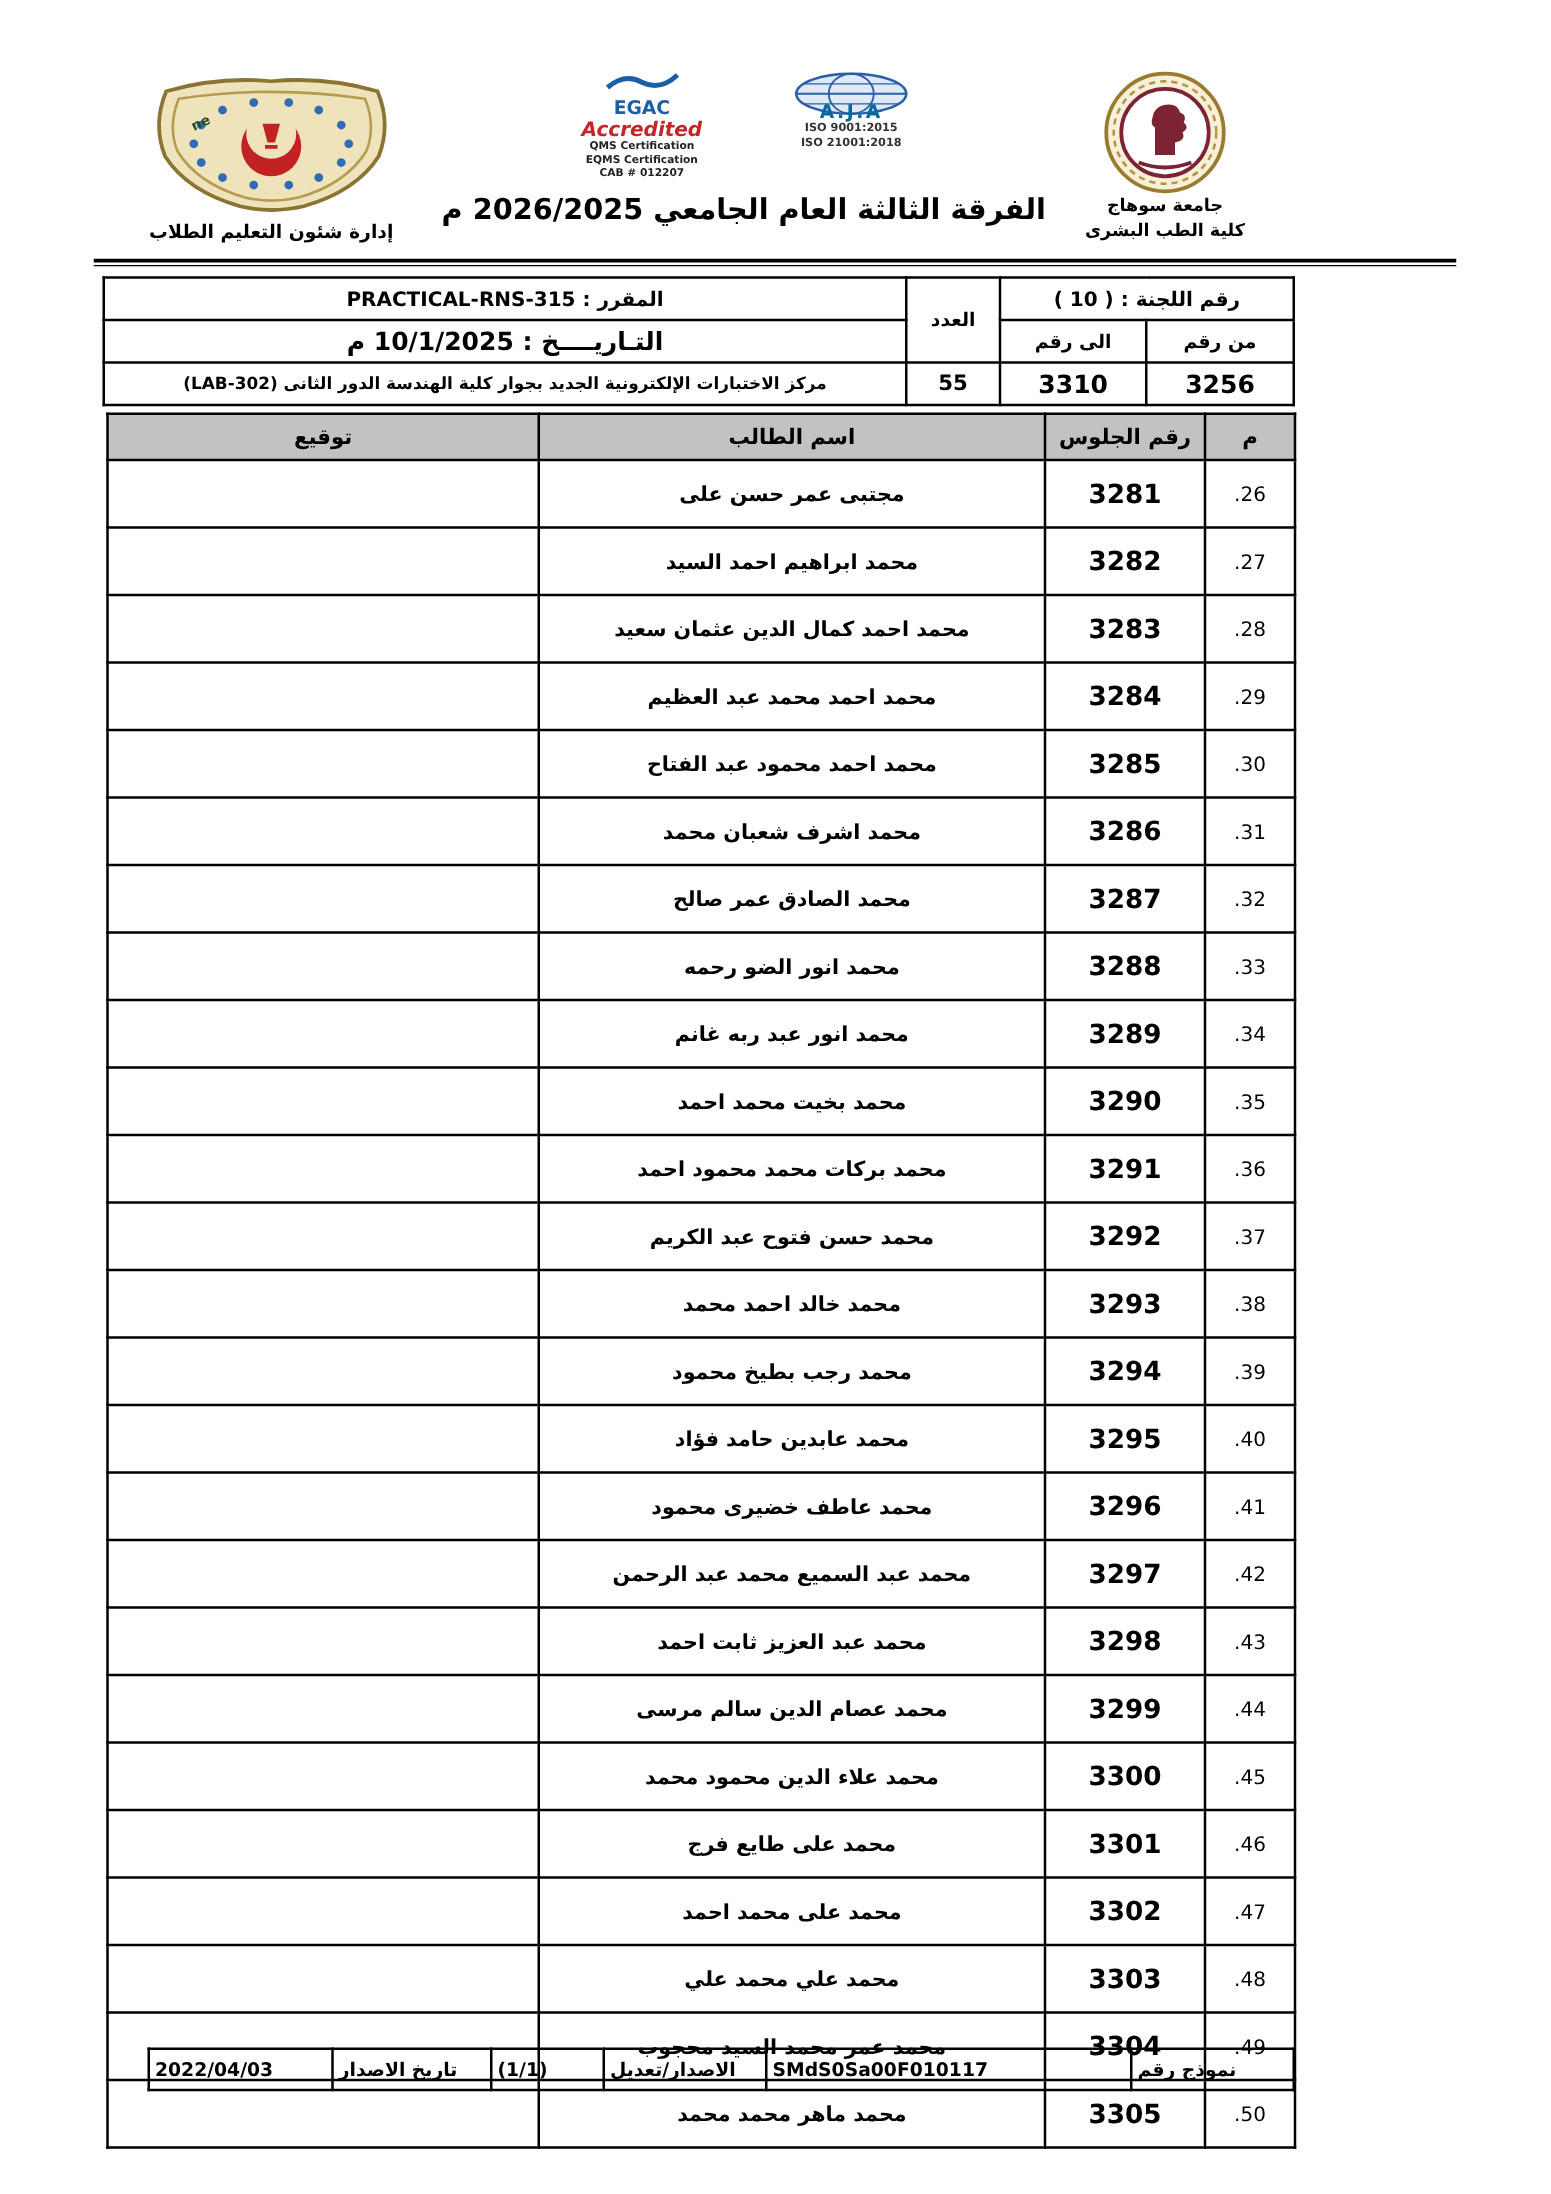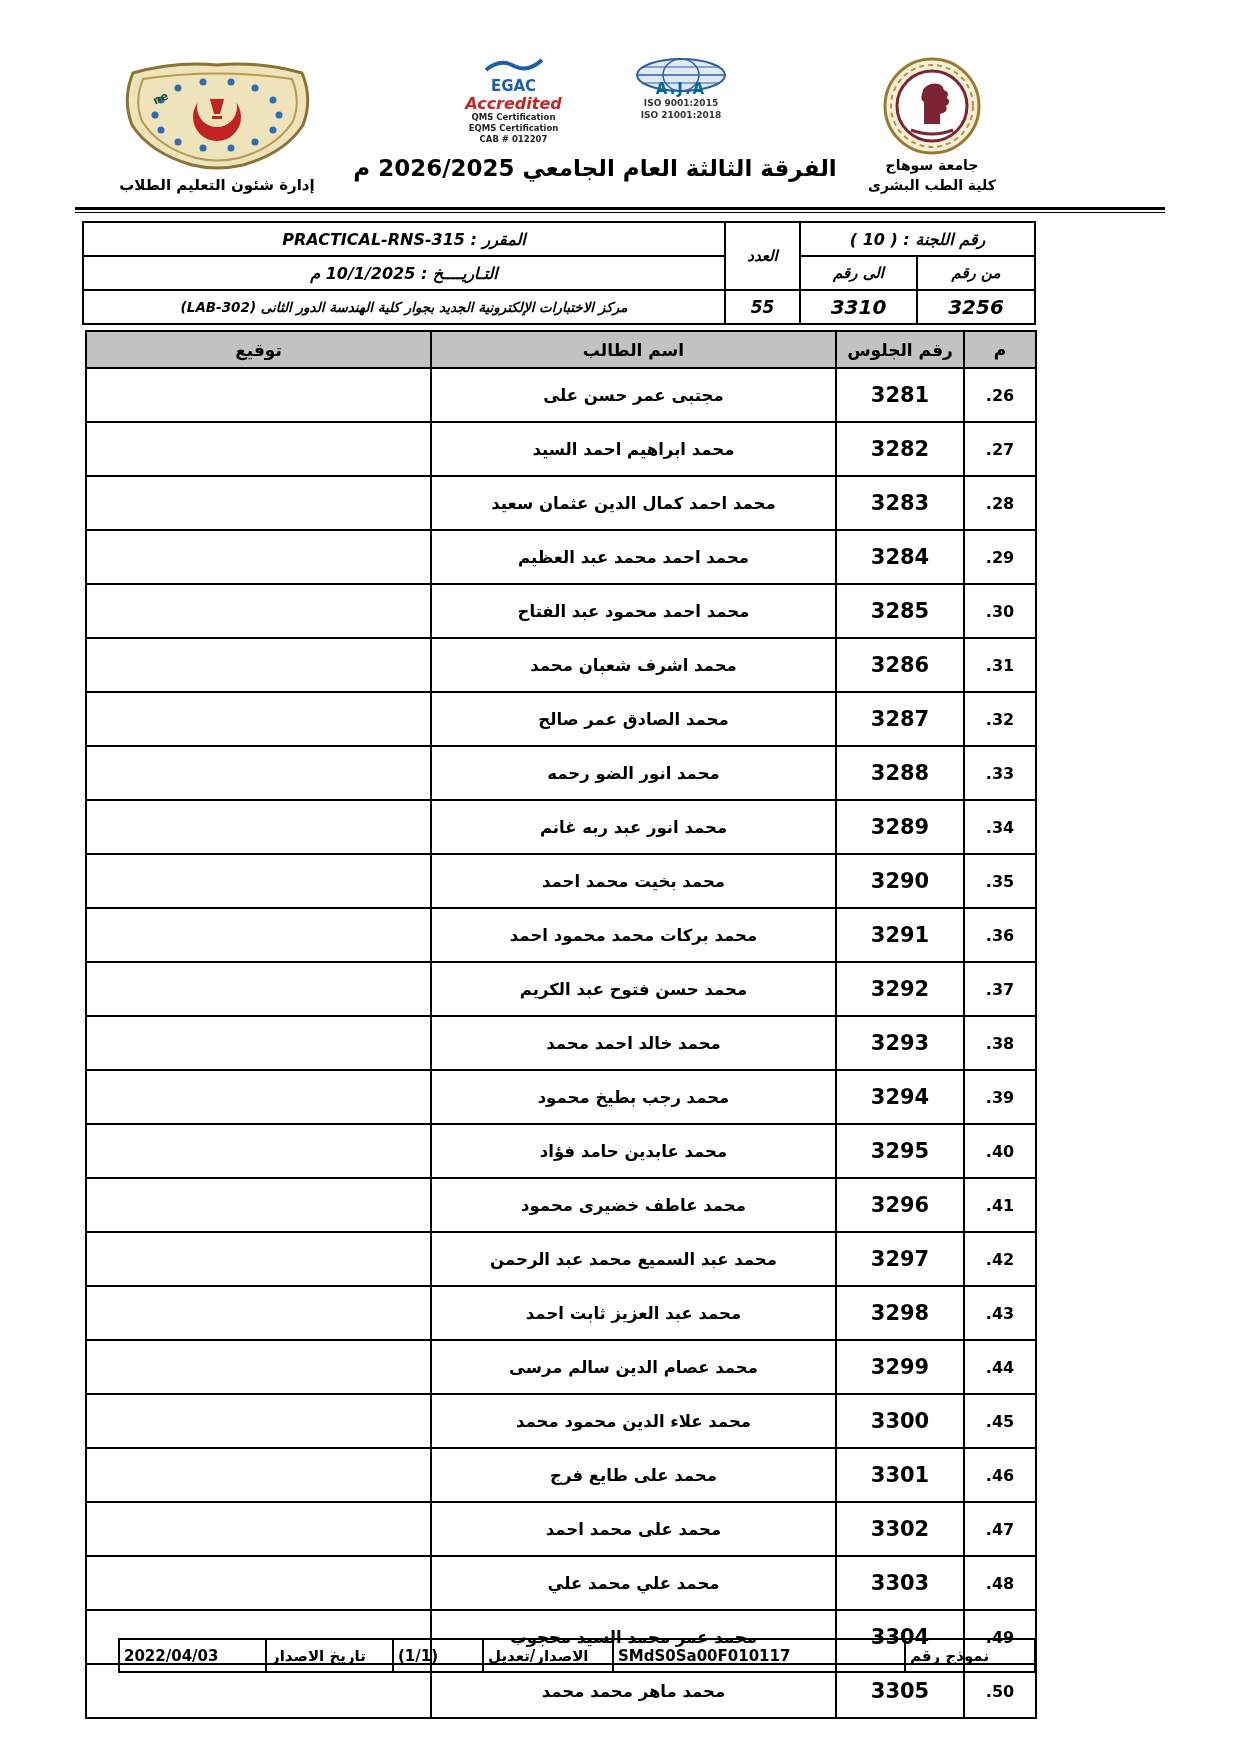--- a/index.html
+++ b/index.html
@@ -28,38 +28,38 @@
     font-size:23px;font-weight:bold;}
   .sohag-logo{position:absolute;left:876px;top:56px;width:112px;height:100px;}
   .right-org{position:absolute;left:852px;top:155px;width:160px;text-align:center;
     font-weight:bold;font-size:14px;line-height:1.45;}
   .rule{position:absolute;left:75px;top:207px;width:1090px;height:2px;
     border-top:3px solid #000;border-bottom:1px solid #000;}
   
   table.info{position:absolute;left:82px;top:221px;width:952px;border-collapse:collapse;
     table-layout:fixed;direction:rtl;}
   table.info td{border:2px solid #000;text-align:center;vertical-align:middle;
-    font-weight:bold;height:30px;padding:1px 5px;font-style:italic;}
+    font-weight:bold;height:30px;padding:1px 5px;}
   .i-committee{font-size:16px;}
   .i-countlbl{font-size:15px;}
   .i-course{font-size:16px;}
   .i-course .val{font-size:16px;}
   .i-fromto{font-size:15px;}
   .i-num{font-size:20px;}
   .i-count{font-size:17px;}
-  .i-date{font-size:16px;}
+  .i-date{font-size:20px;}
   .i-loc{font-size:13.5px;}
   
   table.main{position:absolute;left:85px;top:330px;width:950px;border-collapse:collapse;
     table-layout:fixed;direction:rtl;}
   table.main th,table.main td{border:2px solid #000;vertical-align:middle;}
   table.main thead th{background:#c2c2c2;height:33px;font-size:17px;font-weight:bold;
     text-align:center;}
   table.main tbody td{height:50px;text-align:center;}
-  .c-idx{font-size:16px;font-weight:bold;}
+  .c-idx{font-size:16px;font-weight:normal;}
   .c-seat{font-size:21px;font-weight:bold;}
   .c-name{font-size:16.5px;font-weight:bold;}
   
   table.foot{position:absolute;left:118px;top:1638px;width:916px;border-collapse:collapse;
     table-layout:fixed;direction:rtl;}
   table.foot td{border:2px solid #000;height:31px;text-align:left;vertical-align:middle;
     font-weight:bold;font-size:15px;padding:0 4px;}
   .f-code{direction:ltr;font-size:16px;}
 </style>
 </head>

